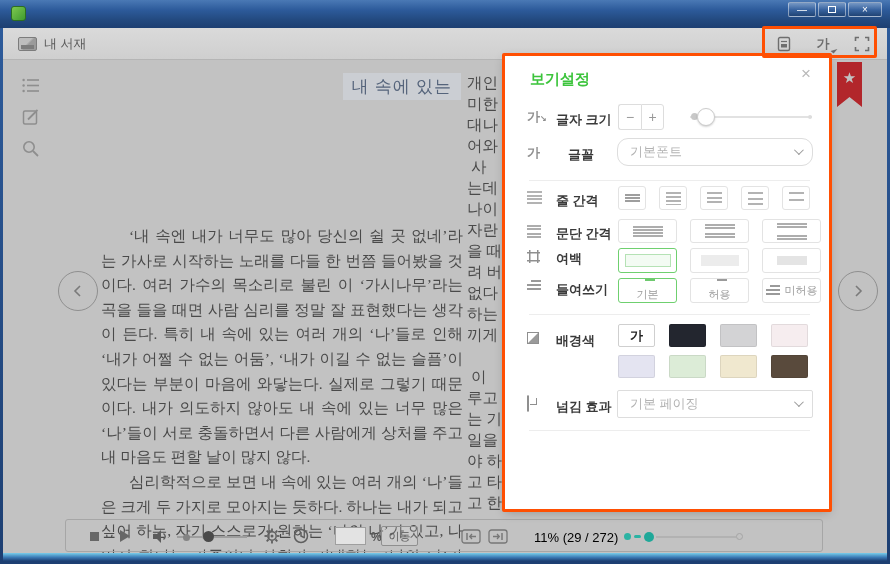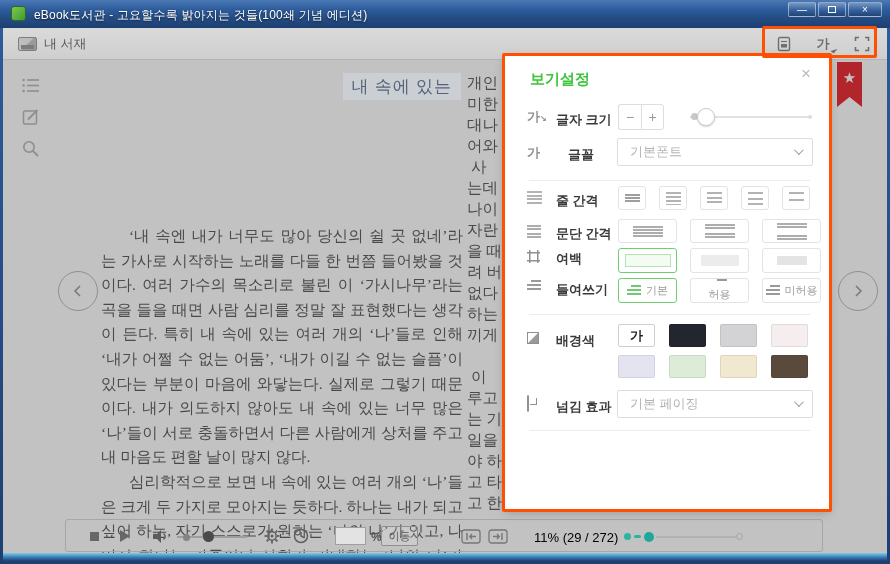--- a/index.html
+++ b/index.html
@@ -110,21 +110,21 @@
 
   .ddl { position:absolute; left:112px; width:196px; height:28px; border:1px solid #ddd; border-radius:2px;
     display:flex; align-items:center; padding:0 12px; color:#b3b3b3; cursor:pointer; }
   .ddl .chev { position:absolute; right:11px; top:9px; width:7px; height:7px; border-right:1.5px solid #9a9a9a;
     border-bottom:1.5px solid #9a9a9a; transform:rotate(45deg) translateY(-2px); }
 
   .btnrow { position:absolute; left:113px; display:flex; gap:13px; }
   .opt-btn { border:1px solid #e3e3e3; border-radius:3px; display:flex; align-items:center; justify-content:center; cursor:pointer; background:#fff; }
   .ls-btn { width:28px; height:24px; }
   .wide-btn { width:59px; height:24px; gap:5px; }
-  .sel { border:1.5px solid #6fd06f !important; }
+  .sel { border:1.5px solid #6fd06f !important;flex-direction:column; }
 
   .lines-g { width:15px; background:repeating-linear-gradient(180deg,#b3b3b3 0 2px,transparent 2px var(--p)); height:13px; }
   .pg-g { display:flex; flex-direction:column; }
   .pg-g i { display:block; width:30px; height:5px; background:repeating-linear-gradient(180deg,#adadad 0 2px,transparent 2px 3px); }
   .mg-in { border:1px solid #b5e2b5; background:#f3fbf3; width:46px; height:13px; }
   .mg-in2 { background:#ececec; width:38px; height:11px; }
   .mg-in3 { background:#e4e4e4; width:30px; height:9px; }
   .in-g { width:14px; height:11px; background:
       linear-gradient(var(--c),var(--c)) 4px 0/10px 2px no-repeat,
       linear-gradient(var(--c),var(--c)) 0 4px/14px 2px no-repeat,
@@ -151,21 +151,20 @@
   .flip-icon::before { content:""; position:absolute; left:2px; top:2px; width:6px; height:6px; border-right:1.5px solid #8f8f8f; border-bottom:1.5px solid #8f8f8f; }
   .ga-plain { font-size:13px; font-weight:bold; color:#8f8f8f; }
 </style>
 </head>
 <body>
 
 <div class="window">
 
   <div class="titlebar">
     <div class="app-icon"></div>
-    <div class="win-title">eBook도서관 - 고요할수록 밝아지는 것들(100쇄 기념 에디션)</div>
     <div class="win-btn win-min">—</div>
     <div class="win-btn win-max">
       <span style="display:inline-block;width:8px;height:7px;border:1.4px solid #fff;margin-top:3px;"></span>
     </div>
     <div class="win-btn win-close">×</div>
   </div>
 
   <div class="appbar">
     <div class="library-btn">
       <span class="library-icon"></span>
@@ -336,21 +335,21 @@
       <span>+</span>
     </div>
     <span class="fs-track"></span>
     <span class="fs-dot"></span>
     <span class="fs-handle"></span>
     <span class="fs-end"></span>
 
     
     <span class="prow-icon ga-plain" style="top:88px;">가</span>
     <span class="prow-label" style="top:90px;margin-left:12px;">글꼴</span>
-    <div class="ddl" style="top:82px;">
+    <div class="ddl" style="top:82px;border-radius:11px;">
       <span>기본폰트</span>
       <span class="chev"></span>
     </div>
 
     <div class="divider" style="top:124px;"></div>
 
     
     <span class="prow-icon" style="top:135px;">
       <span class="lines-g" style="--p:3.5px; display:block;"></span>
     </span>

